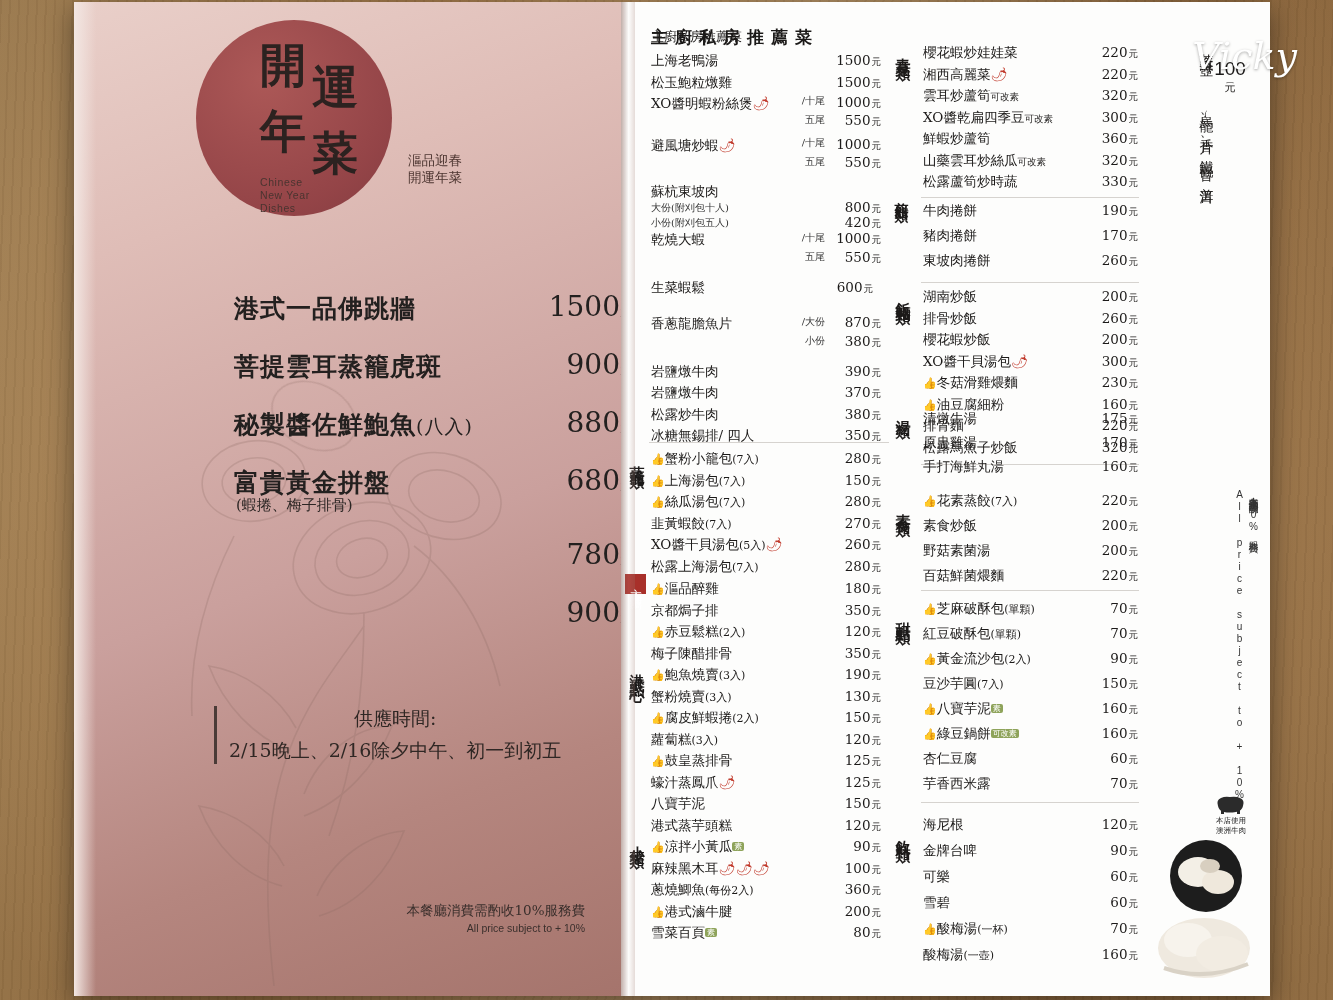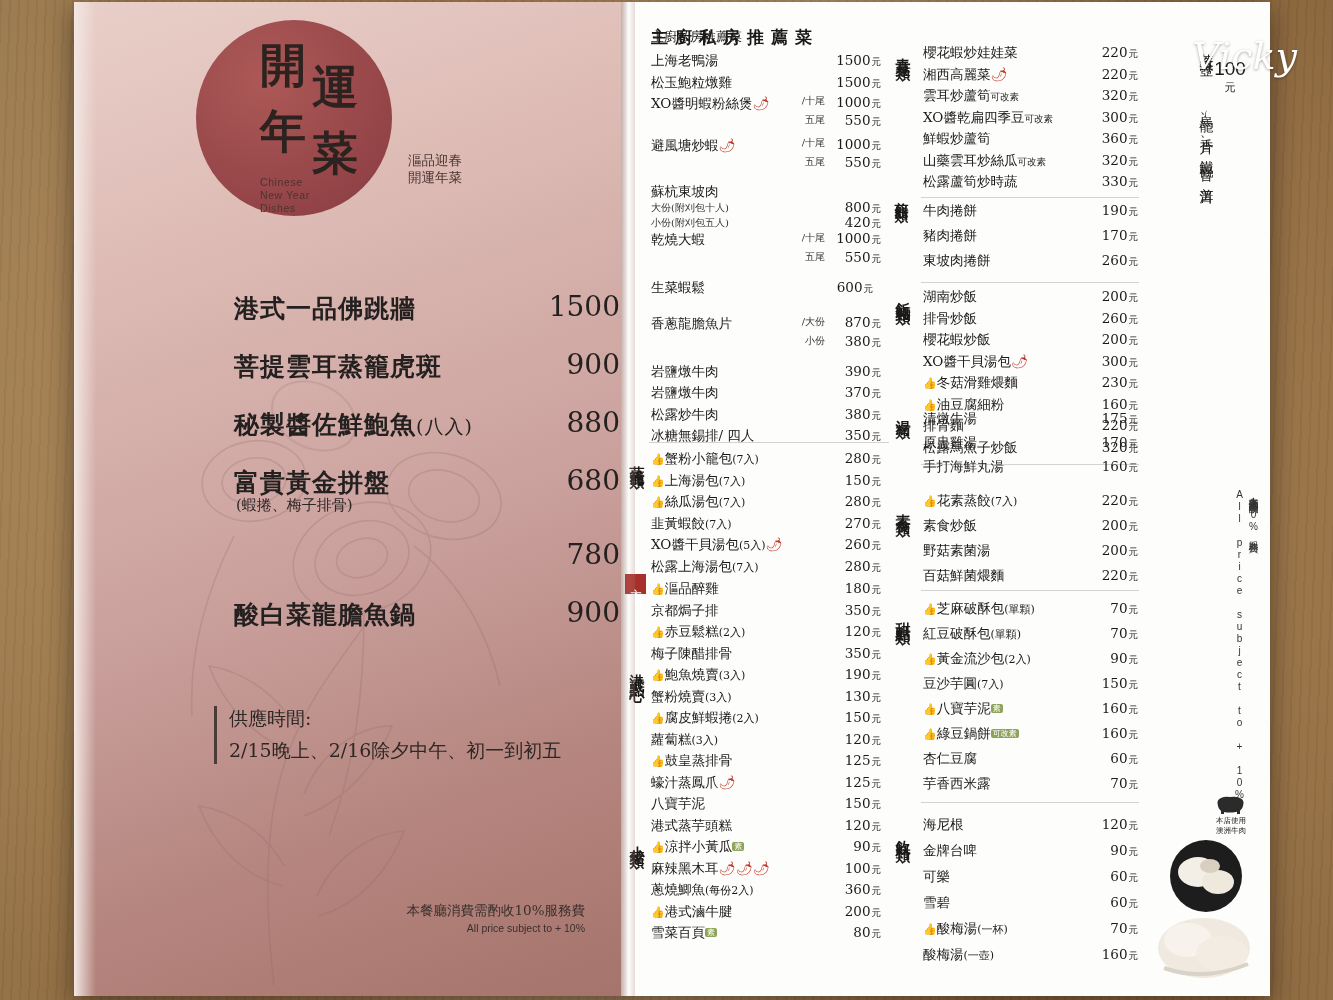--- a/index.html
+++ b/index.html
@@ -85,21 +85,21 @@
   .lname .small{font-size:19px;font-weight:normal;}
   .lsub{position:absolute;left:2px;top:30px;font-size:15px;color:#2c2624;
     font-family:"DejaVu Serif","Liberation Serif",serif;}
   .lprice{
     position:absolute;right:-40px;top:-2px;font-size:28px;color:#23201f;
     font-family:"DejaVu Serif","Liberation Serif",serif;
   }
   .lprice .yuan{font-size:14px;}
   .hours{
     position:absolute;left:140px;top:704px;border-left:3px solid #4a3b37;padding-left:12px;
-    color:#2f2724;font-family:"DejaVu Serif","Liberation Serif",serif;
+    color:#2f2724;font-family:"DejaVu Serif","Liberation Serif",serif;text-align:center;
   }
   .hours .h1{font-size:19px;margin-bottom:6px;}
   .hours .h2{font-size:19px;}
   .left-note{
     position:absolute;right:36px;bottom:62px;text-align:right;color:#3a2f2c;
     font-family:"DejaVu Serif","Liberation Serif",serif;
   }
   .left-note .n1{font-size:13.5px;}
   .left-note .n2{font-size:10.5px;font-family:"Liberation Sans",sans-serif;margin-top:2px;}
   
@@ -209,21 +209,20 @@
       </div>
       <div class="lrow tall">
         <span class="lname">富貴黃金拼盤</span>
         <span class="lsub">(蝦捲、梅子排骨)</span>
         <span class="lprice"><span>680</span><span class="yuan">元</span></span>
       </div>
       <div class="lrow">
         <span class="lprice"><span>780</span><span class="yuan">元</span></span>
       </div>
       <div class="lrow">
-        <span class="lname">酸白菜龍膽魚鍋</span>
         <span class="lprice"><span>900</span><span class="yuan">元</span></span>
       </div>
     </div>
 
     <div class="hours">
       <div class="h1">供應時間:</div>
       <div class="h2">2/15晚上、2/16除夕中午、初一到初五</div>
     </div>
 
     <div class="left-note">

